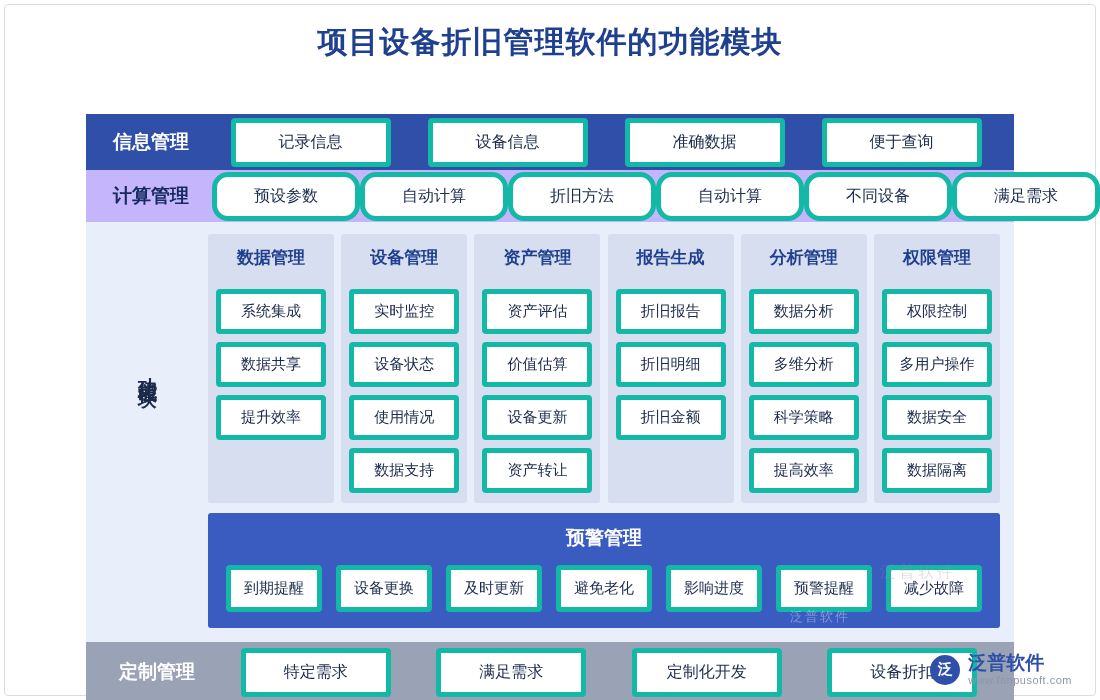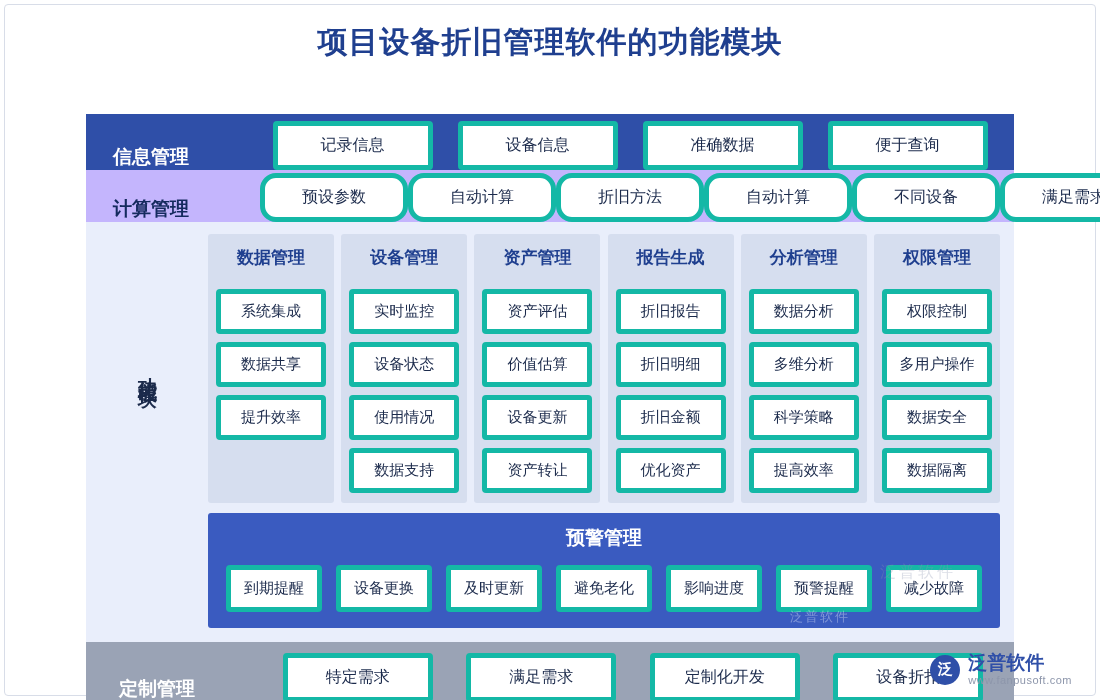--- a/index.html
+++ b/index.html
@@ -47,23 +47,22 @@
     top: 114px;
     width: 928px;
     background: #e9eefb;
     padding: 0;
     box-sizing: border-box;
   }
 
   
   .band {
     display: flex;
-    align-items: flex-end;
-    box-sizing: border-box;
-    gap: 48px;
+    align-items: center;
+    box-sizing: border-box;
   }
   .band-label {
     flex: 0 0 auto;
     width: 122px;
     text-align: center;
     font-size: 19px;
     font-weight: bold;
     color: #ffffff;
   }
   .chips {
@@ -300,21 +299,20 @@
           <div class="chip">价值估算</div>
           <div class="chip">设备更新</div>
           <div class="chip">资产转让</div>
         </div>
 
         <div class="col">
           <div class="col-head">报告生成</div>
           <div class="chip">折旧报告</div>
           <div class="chip">折旧明细</div>
           <div class="chip">折旧金额</div>
-          <div class="chip">优化资产</div>
         </div>
 
         <div class="col">
           <div class="col-head">分析管理</div>
           <div class="chip">数据分析</div>
           <div class="chip">多维分析</div>
           <div class="chip">科学策略</div>
           <div class="chip">提高效率</div>
         </div>
 

